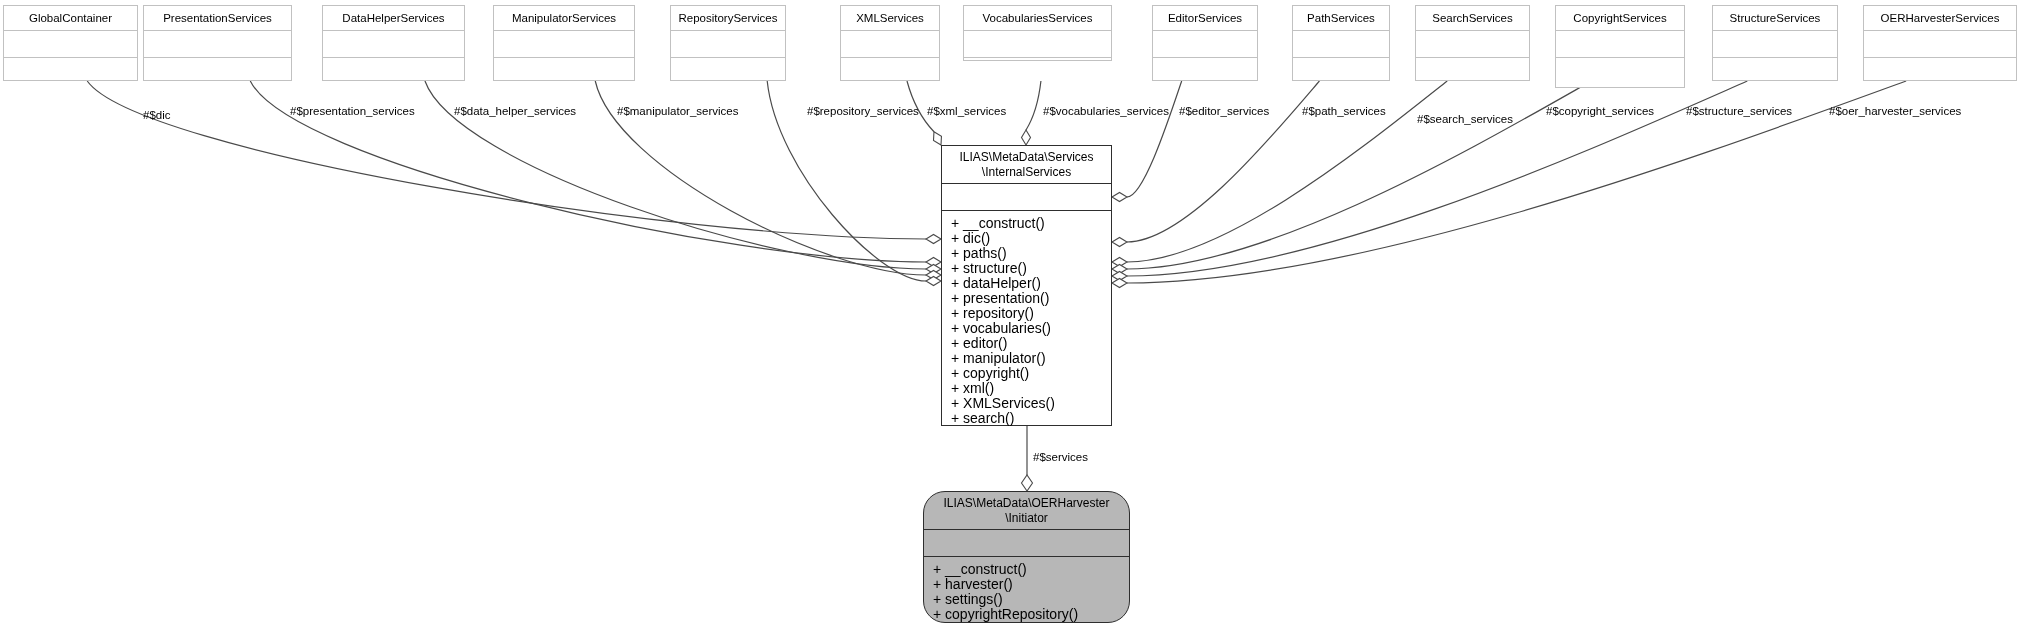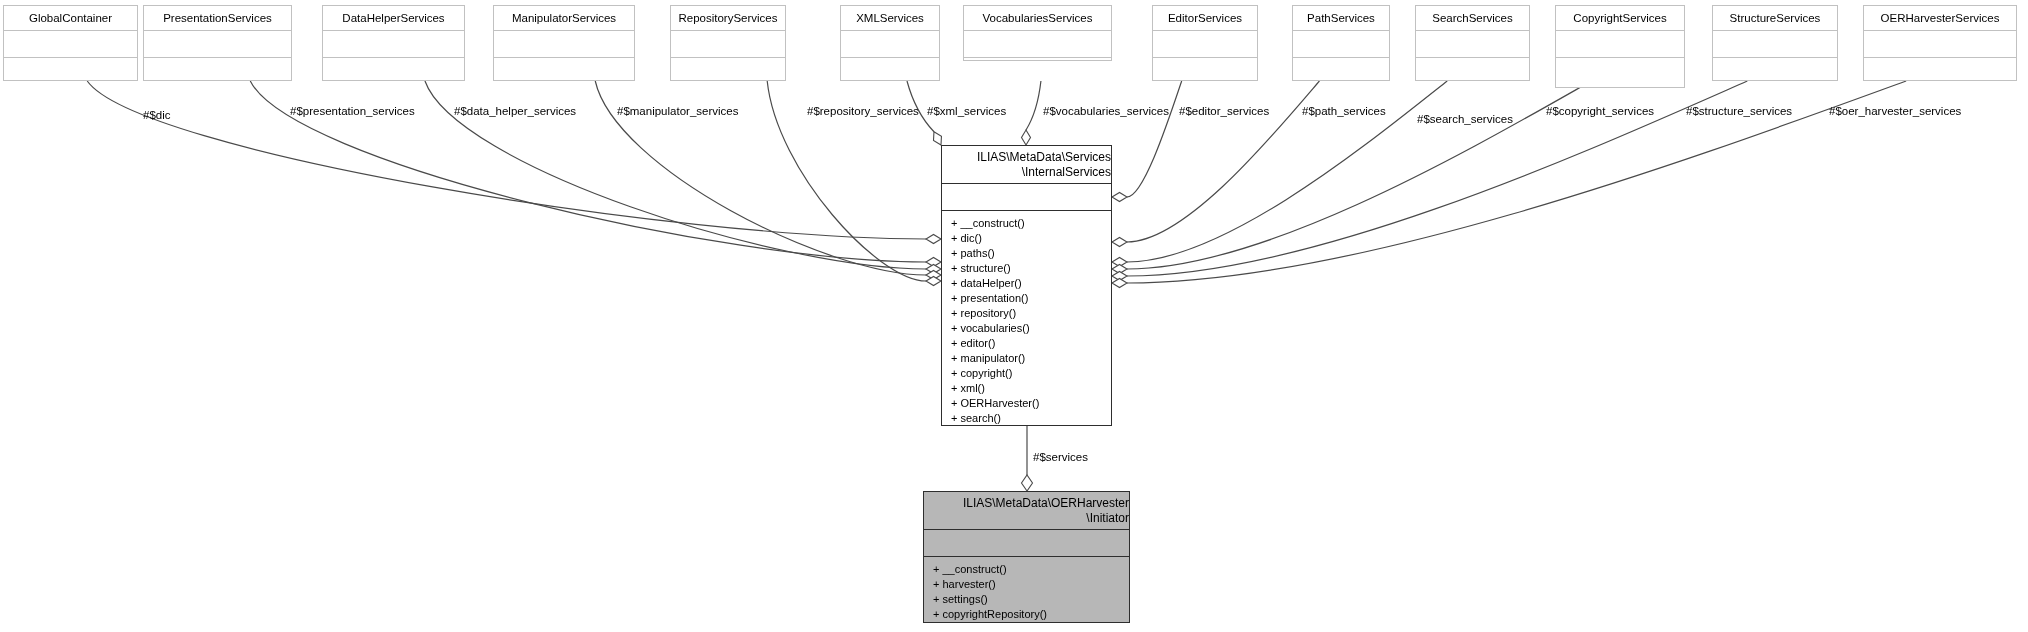--- a/index.html
+++ b/index.html
@@ -7,35 +7,35 @@
     position:relative;width:2028px;height:632px;background:#fff;
     font-family:"Liberation Sans","DejaVu Sans",sans-serif;color:#000;overflow:hidden;
   }
   svg.edges{position:absolute;left:0;top:0;z-index:1;}
   .uml-box{
     position:absolute;display:flex;flex-direction:column;box-sizing:border-box;
     background:#fff;z-index:2;
   }
   .uml-box.light{border:1.5px solid var(--border-light);}
   .uml-box.dark{border:1.6px solid var(--border-dark);}
-  .uml-box.gray{background:var(--init-fill);}
+  .uml-box.gray{background:var(--init-fill);border-radius:22px;}
   .uml-box.light .box-title{
     flex:0 0 24px;border-bottom:1.5px solid var(--border-light);
     display:flex;align-items:center;justify-content:center;
     font-size:11.5px;white-space:nowrap;
   }
   .uml-box.light .box-attrs{flex:0 0 26px;border-bottom:1.5px solid var(--border-light);}
   .uml-box.light .box-ops{flex:1;}
   .uml-box.dark .box-title{
     flex:0 0 37px;border-bottom:1.6px solid var(--border-dark);
-    display:flex;flex-direction:column;align-items:flex-end;justify-content:center;
+    display:flex;flex-direction:column;align-items:center;justify-content:center;
     font-size:12px;line-height:15px;white-space:nowrap;text-align:center;
   }
   .uml-box.dark .box-attrs{flex:0 0 26px;border-bottom:1.6px solid var(--border-dark);}
-  .uml-box.dark .box-ops{flex:1;padding:5px 0 0 9px;font-size:11px;line-height:15px;white-space:nowrap;}
+  .uml-box.dark .box-ops{flex:1;padding:5px 0 0 9px;font-size:14px;line-height:15px;white-space:nowrap;}
   #central-box{left:941px;top:145px;width:171px;height:281px;}
   #initiator-box{left:923px;top:491px;width:207px;height:132px;}
   .edge-label{
     position:absolute;z-index:3;font-size:11.5px;height:14px;line-height:14px;
     white-space:nowrap;
   }
   #services-label{left:1033px;top:450px;}
 </style>
 </head>
 <body>
@@ -167,21 +167,21 @@
         <div>+ paths()</div>
         <div>+ structure()</div>
         <div>+ dataHelper()</div>
         <div>+ presentation()</div>
         <div>+ repository()</div>
         <div>+ vocabularies()</div>
         <div>+ editor()</div>
         <div>+ manipulator()</div>
         <div>+ copyright()</div>
         <div>+ xml()</div>
-        <div>+ OERHarvester()</div>
+        <div>+ XMLServices()</div>
         <div>+ search()</div>
       </div>
   </div>
 
   <div class="uml-box dark gray" id="initiator-box">
     <div class="box-title">
       <div>ILIAS\MetaData\OERHarvester</div>
       <div>\Initiator</div>
     </div>
     <div class="box-attrs"></div>

